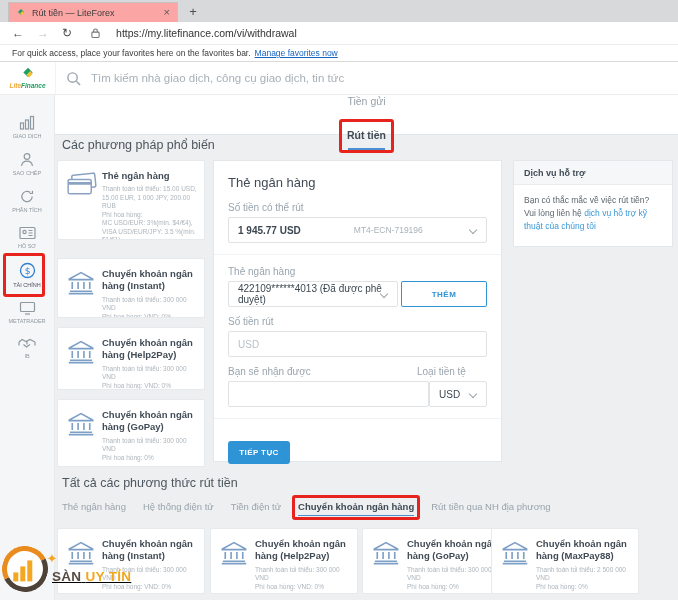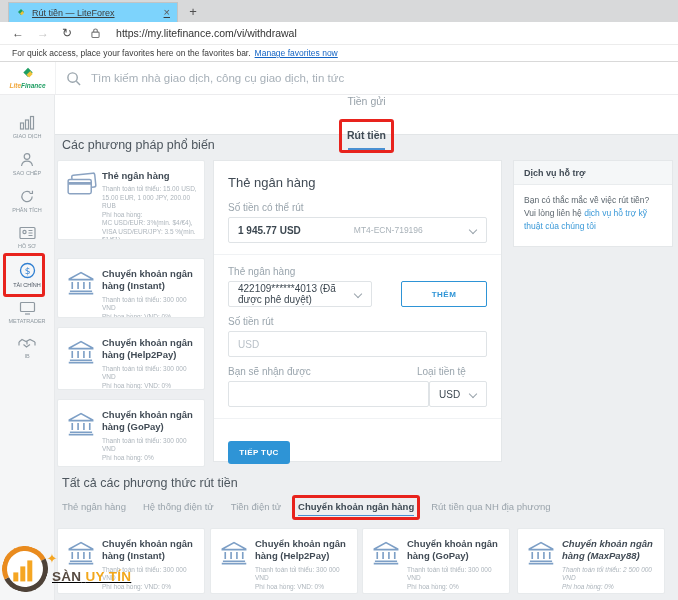--- a/index.html
+++ b/index.html
@@ -2,22 +2,22 @@
 <html><head>
 <meta charset="utf-8">
 <style>
   * { margin:0; padding:0; box-sizing:border-box; }
   html,body { width:678px; height:600px; }
   body { font-family:"Liberation Sans", sans-serif; background:#fff; overflow:hidden; }
   .screen { position:relative; width:678px; height:600px; background:#edeff1; overflow:hidden; }
 
   
   .tabstrip { height:22px; background:#d8d9da; display:flex; align-items:flex-end; padding-left:8px; }
-  .tab { width:170px; height:20px; background:#7dd3fc; border:1px solid #c3c3c3; border-bottom:none;
-         display:flex; align-items:center; gap:6px; padding:0 7px; font-size:9px; color:#3d3d3d;text-decoration:underline; }
+  .tab { width:170px; height:20px; background:#fca5a5; border:1px solid #c3c3c3; border-bottom:none;
+         display:flex; align-items:center; gap:6px; padding:0 7px; font-size:9px; color:#3d3d3d; }
   .tab-title { white-space:nowrap; overflow:hidden; }
   .tab-close { margin-left:auto; color:#5a5a5a; font-size:11px; line-height:1; cursor:default; }
   .newtab { width:30px; height:20px; color:#4f4f4f; font-size:13px; text-align:center; line-height:19px; }
   .addressbar { height:23px; background:#fff; border-bottom:1px solid #ececec; display:flex; align-items:center; gap:13px; padding:0 12px; }
   .nav-btn { font-size:12px; color:#4a4a4a; line-height:1; }
   .nav-btn.disabled { color:#c4c4c4; }
   .urlbox { display:flex; align-items:center; gap:16px; margin-left:6px; font-size:10.5px; color:#333; }
   .favbar { height:17px; background:#fff; border-bottom:1px solid #d9d9d9; display:flex; align-items:center; gap:4px; padding:0 12px; font-size:8.5px; color:#3a3a3a; }
   .favbar .favlink { color:#1464c4; text-decoration:underline; }
 
@@ -52,34 +52,34 @@
   .card .c-icon { position:absolute; left:9px; top:11px; }
   .card .c-text { margin-left:44px; padding:9px 6px 0 0; }
   .card .c-title { font-size:9.5px; font-weight:bold; color:#414b55; line-height:1.3; }
   .card .c-meta { margin-top:3px; font-size:6.5px; color:#adb5bc; line-height:1.3; }
 
   .pcard1 { left:2px; top:25px;  height:80px; }
   .pcard2 { left:2px; top:123px; height:60px; }
   .pcard3 { left:2px; top:192px; height:63px; }
   .pcard4 { left:2px; top:264px; height:68px; }
   .bcard  { top:393px; height:66px; }
-  .bcard1 { left:2px; } .bcard2 { left:155px; } .bcard3 { left:307px; } .bcard4 { left:462px;font-style:italic; }
+  .bcard1 { left:2px; } .bcard2 { left:155px; } .bcard3 { left:307px; } .bcard4 { left:436px; }
 
   
   .formpanel { position:absolute; left:158px; top:25px; width:289px; height:302px; background:#fff; border:1px solid #e4e7e9; padding:12px 14px; }
   .f-title { font-size:13px; color:#414b55; margin:2px 0 12px; font-weight:normal; }
   .f-label { font-size:10px; color:#9aa5ad; margin-bottom:4px; }
   .f-select, .f-input { height:26px; border:1px solid #dfe3e6; border-radius:2px; background:#fff;
       display:flex; align-items:center; padding:0 9px; font-size:10px; color:#3c4750; position:relative; }
   .f-select { font-weight:bold;gap:48px; }
   .f-select .sub { color:#a9b2b9; font-weight:normal; font-size:8.5px; margin-left:5px; }
   .chev { position:absolute; right:10px; top:9px; width:6px; height:6px; border-right:1.4px solid #9aa4ac; border-bottom:1.4px solid #9aa4ac; transform:rotate(45deg); }
   .f-divider { border-top:1px solid #f0f2f4; margin:11px -14px; }
   .f-row { display:flex; }
-  .sel-card { width:144px; }
+  .sel-card { width:170px; }
   .add-btn { width:86px; height:26px; margin-left:auto; border:1px solid #2e94d6; border-radius:2px; background:#fff;
              color:#2e94d6; font-size:8px; font-weight:bold; display:flex; align-items:center; justify-content:center; letter-spacing:.5px; }
   .f-group { margin-top:9px; }
   input.f-input { width:100%; font-family:"Liberation Sans", sans-serif; outline:none; }
   input.f-input::placeholder { color:#b9c1c8; }
   .inp-receive { width:168px; }
   .sel-cur { width:70px; margin-left:auto; }
   .cur-label { margin-left:auto; width:70px; }
   .submit-btn { margin-top:11px; width:62px; height:23px; background:#2e94d6; border:none; border-radius:3px;
                 color:#fff; font-size:8px; font-weight:bold; letter-spacing:.4px; }

